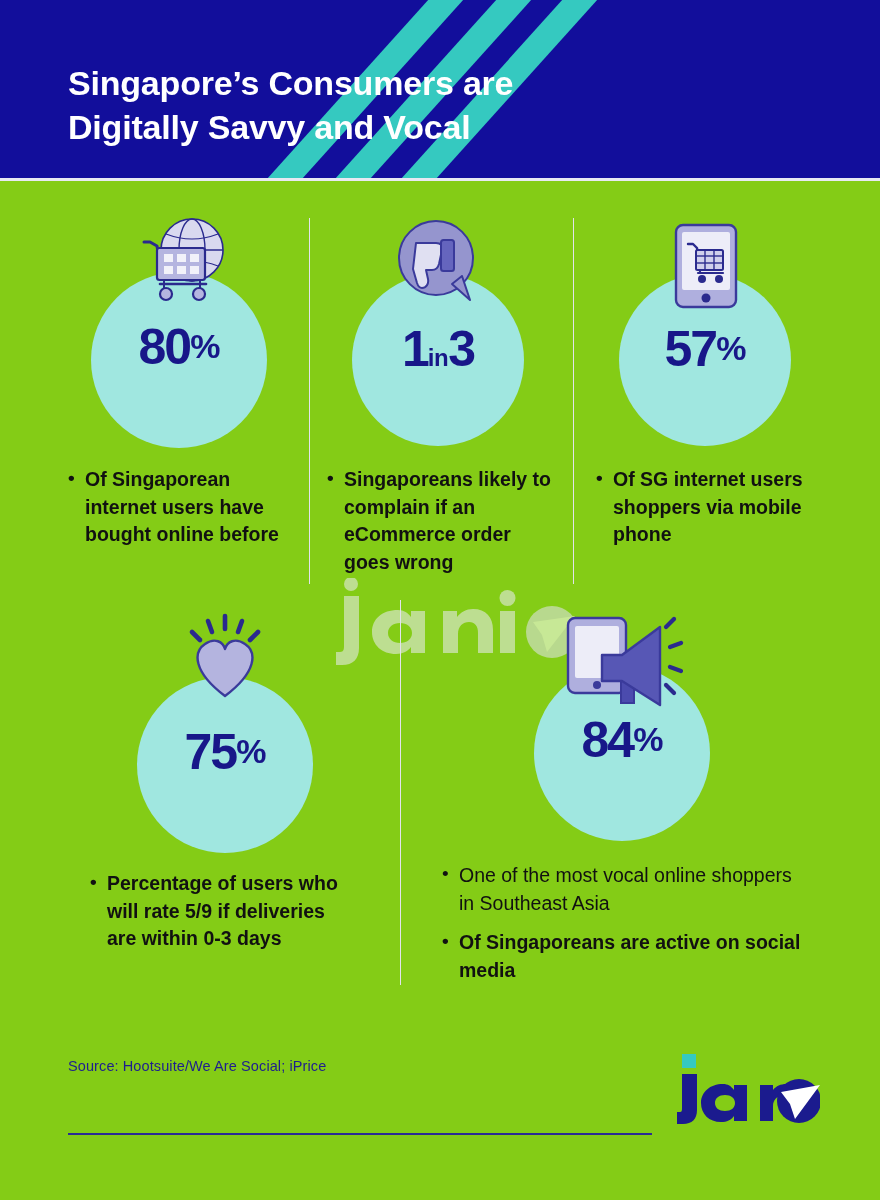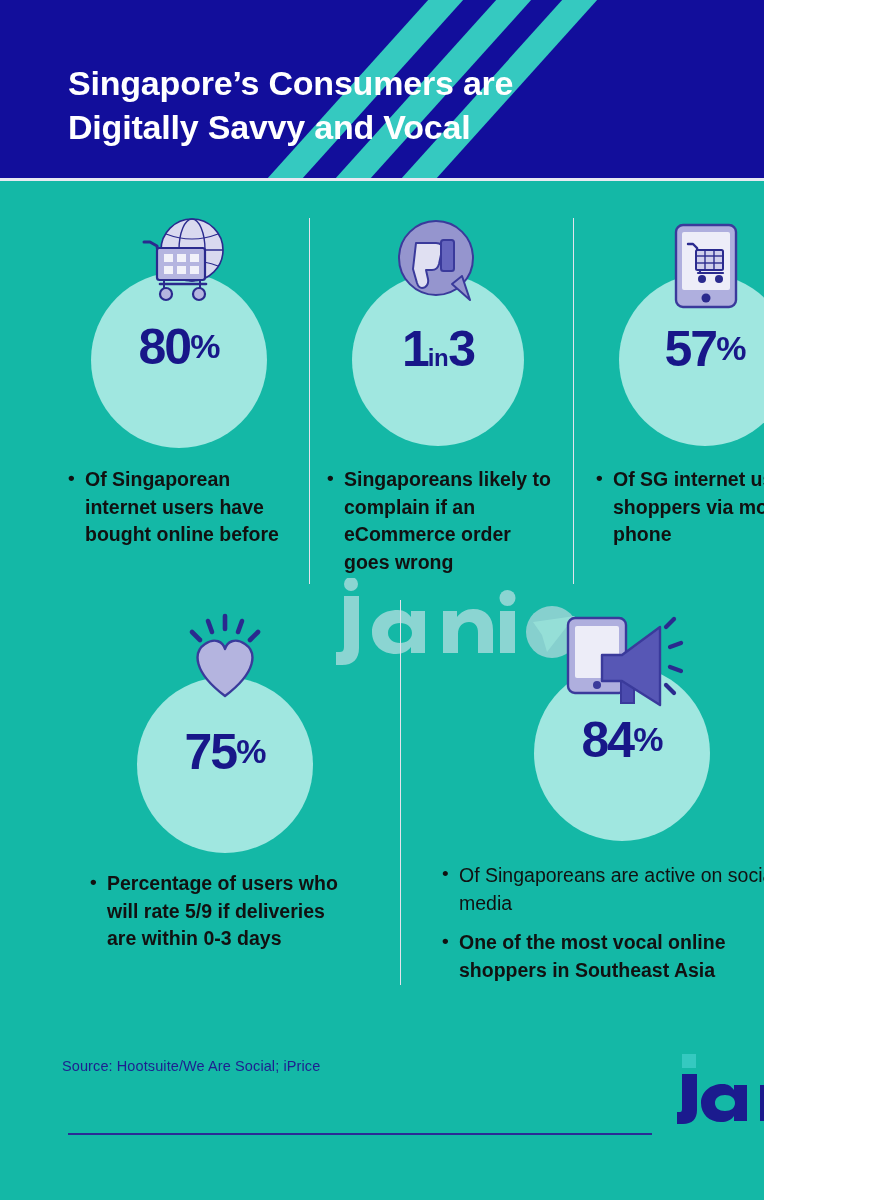--- a/index.html
+++ b/index.html
@@ -9,23 +9,23 @@
     width: 880px;
     height: 1200px;
     background: #ffffff;
     font-family: "Liberation Sans", sans-serif;
     overflow: hidden;
     position: relative;
   }
 
   .page {
     position: relative;
-    width: 764px;
+    width: 880px;
     height: 1200px;
-    background: #14b8a6;
+    background: #84cc16;
     overflow: hidden;
   }
 
   
   .header {
     position: absolute;
     left: 0; top: 0;
     width: 880px;
     height: 178px;
     background: #120E9B;
@@ -125,21 +125,21 @@
 
   .divider {
     position: absolute;
     width: 1.4px;
     background: #E2E3EC;
   }
 
   
   .source-text {
     position: absolute;
-    left: 62px;
+    left: 68px;
     top: 1058px;
     color: #1E1E8F;
     font-size: 14.5px;
     letter-spacing: 0.1px;
   }
   .site-url {
     position: absolute;
     left: 68px;
     top: 1094px;
     color: #1E1E8F;
@@ -334,22 +334,22 @@
         </g>
       </svg>
     </div>
 
     <div class="bubble-value" style="left:534px; top:715px; width:176px;">
       <span class="val-num">84</span><span class="val-sup">%</span>
     </div>
 
     <div class="caption" style="left:440px; top:862px; width:370px;">
       <ul>
+        <li>One of the most vocal online shoppers in Southeast Asia</li>
         <li>Of Singaporeans are active on social media</li>
-        <li>One of the most vocal online shoppers in Southeast Asia</li>
       </ul>
     </div>
   </div>
 
   <div class="source-text">Source: Hootsuite/We Are Social; iPrice</div>
   <div class="footer-rule"></div>
 
   <div class="logo-mark">
     <svg viewBox="0 0 152 70" width="152" height="70" aria-hidden="true">
       <rect x="14" y="0" width="14" height="14" fill="#35C9C0"></rect>

